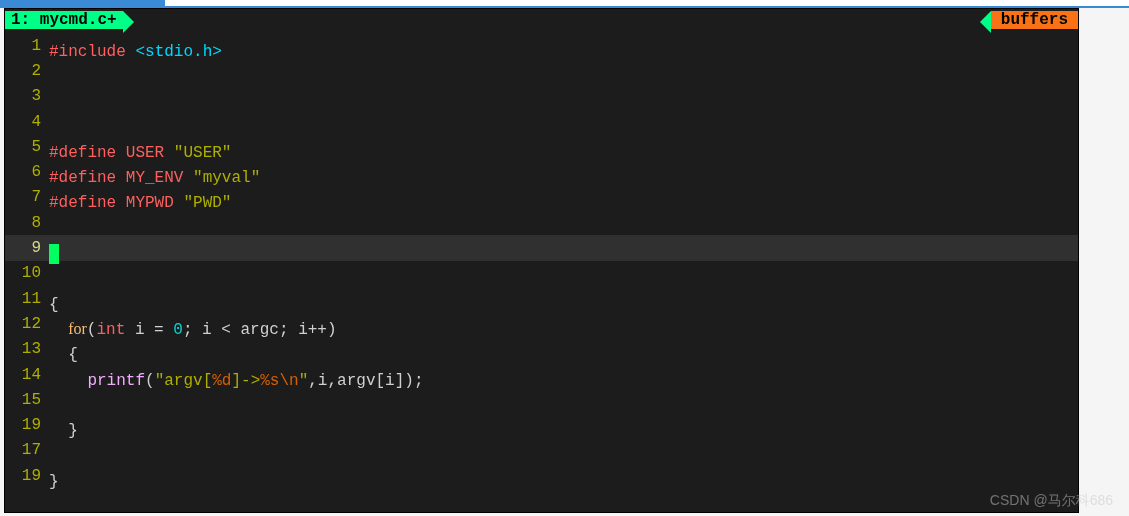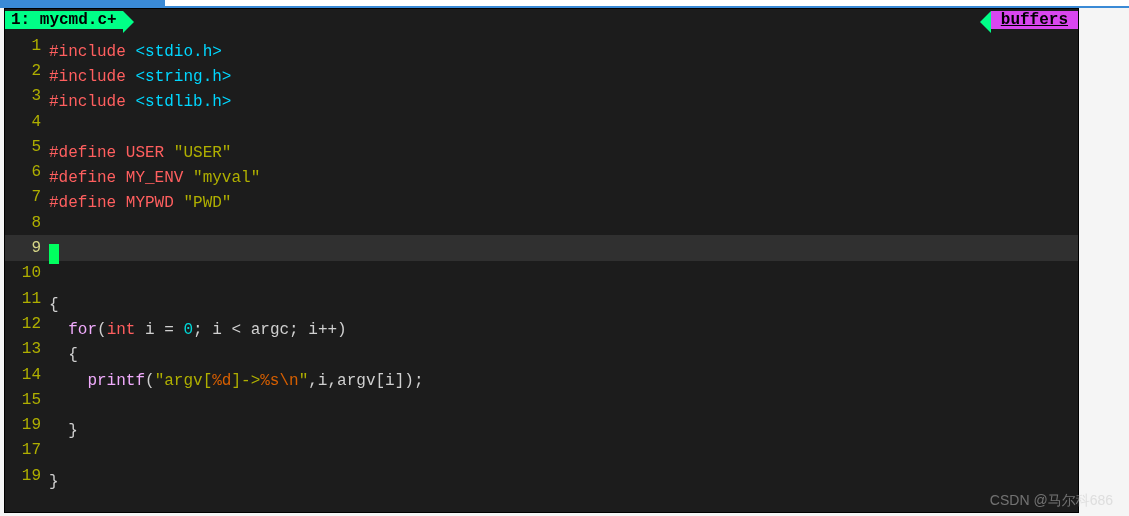--- a/index.html
+++ b/index.html
@@ -57,28 +57,27 @@
 .tab-left::after {
   content: '';
   position: absolute;
   right: -11px;
   top: 0;
   border-left: 11px solid #00ff87;
   border-top: 11px solid transparent;
   border-bottom: 11px solid transparent;
 }
 .tab-right {
-  background: #d946ef;
+  background: #f97316;
   color: #000;
   padding: 0 10px;
   display: flex;
   align-items: center;
   font-weight: bold;
   position: relative;
-  text-decoration: underline;
 }
 .tab-right::before {
   content: '';
   position: absolute;
   left: -11px;
   top: 0;
   border-right: 11px solid #00ff87;
   border-top: 11px solid transparent;
   border-bottom: 11px solid transparent;
 }
@@ -113,21 +112,21 @@
   height: 20px;
   background: #00ff5f;
   vertical-align: middle;
 }
 
 .c-pp   { color: #ff5f5f; }  
 .c-inc  { color: #00d7ff; }  
 .c-str  { color: #afaf00; }  
 .c-type { color: #ff5f5f; }  
 .c-func { color: #00d7ff; }  
-.c-kw   { color: #f0abfc; }  
+.c-kw   { color: #fdba74; font-family: Liberation Serif, serif; }  
 .c-num  { color: #00d7d7; }  
 .c-call { color: #f0abfc; }  
 .c-fmt  { color: #d75f00; }  
 .c-esc  { color: #d75f00; }
 
 .watermark {
   position: absolute;
   right: 16px;
   bottom: 6px;
   color: rgba(200,200,200,0.5);
@@ -150,22 +149,22 @@
   <div class="top-bar"></div>
   <div class="scroll-corner"></div>
 
   <div class="editor">
     <div class="tab-bar">
       <div class="tab-left">1: mycmd.c+</div>
       <div class="tab-right">buffers</div>
     </div>
     <div class="code-area" id="code-area">
         <div class="line"><span class="gutter">1</span><span class="code"><span class="c-pp">#include </span><span class="c-inc">&lt;stdio.h&gt;</span></span></div>
-        <div class="line"><span class="gutter">2</span><span class="code"><span class="c-pp">#include </span><span class="c-inc">&lt;string.h&gt;</span></span></div>
-        <div class="line"><span class="gutter">3</span><span class="code"><span class="c-pp">#include </span><span class="c-inc">&lt;stdlib.h&gt;</span></span></div>
+        <div class="line"><span class="gutter">2</span></div>
+        <div class="line"><span class="gutter">3</span></div>
         <div class="line"><span class="gutter">4</span><span class="code"></span></div>
         <div class="line"><span class="gutter">5</span><span class="code"><span class="c-pp">#define USER </span><span class="c-str">"USER"</span></span></div>
         <div class="line"><span class="gutter">6</span><span class="code"><span class="c-pp">#define MY_ENV </span><span class="c-str">"myval"</span></span></div>
         <div class="line"><span class="gutter">7</span><span class="code"><span class="c-pp">#define MYPWD </span><span class="c-str">"PWD"</span></span></div>
         <div class="line"><span class="gutter">8</span><span class="code"></span></div>
         <div class="line current"><span class="gutter">9</span><span class="code"><span class="cursor"></span></span></div>
         <div class="line"><span class="gutter">10</span></div>
         <div class="line"><span class="gutter">11</span><span class="code"><span>{</span></span></div>
         <div class="line"><span class="gutter">12</span><span class="code"><span>  </span><span class="c-kw">for</span><span>(</span><span class="c-type">int</span><span> i = </span><span class="c-num">0</span><span>; i &lt; argc; i++)</span></span></div>
         <div class="line"><span class="gutter">13</span><span class="code"><span>  {</span></span></div>

